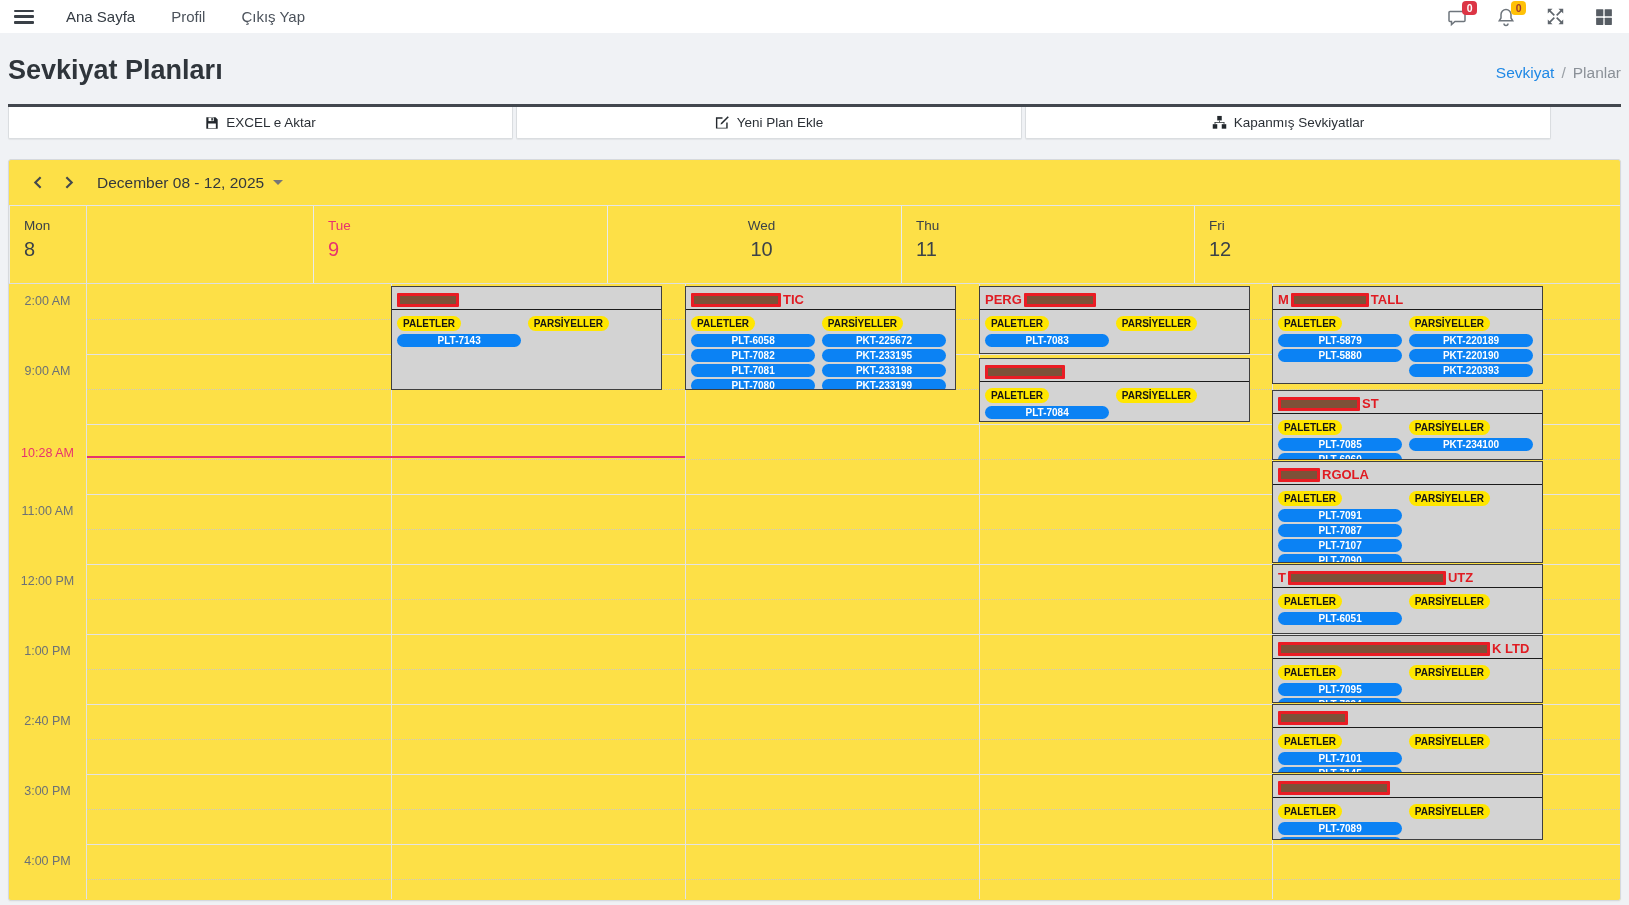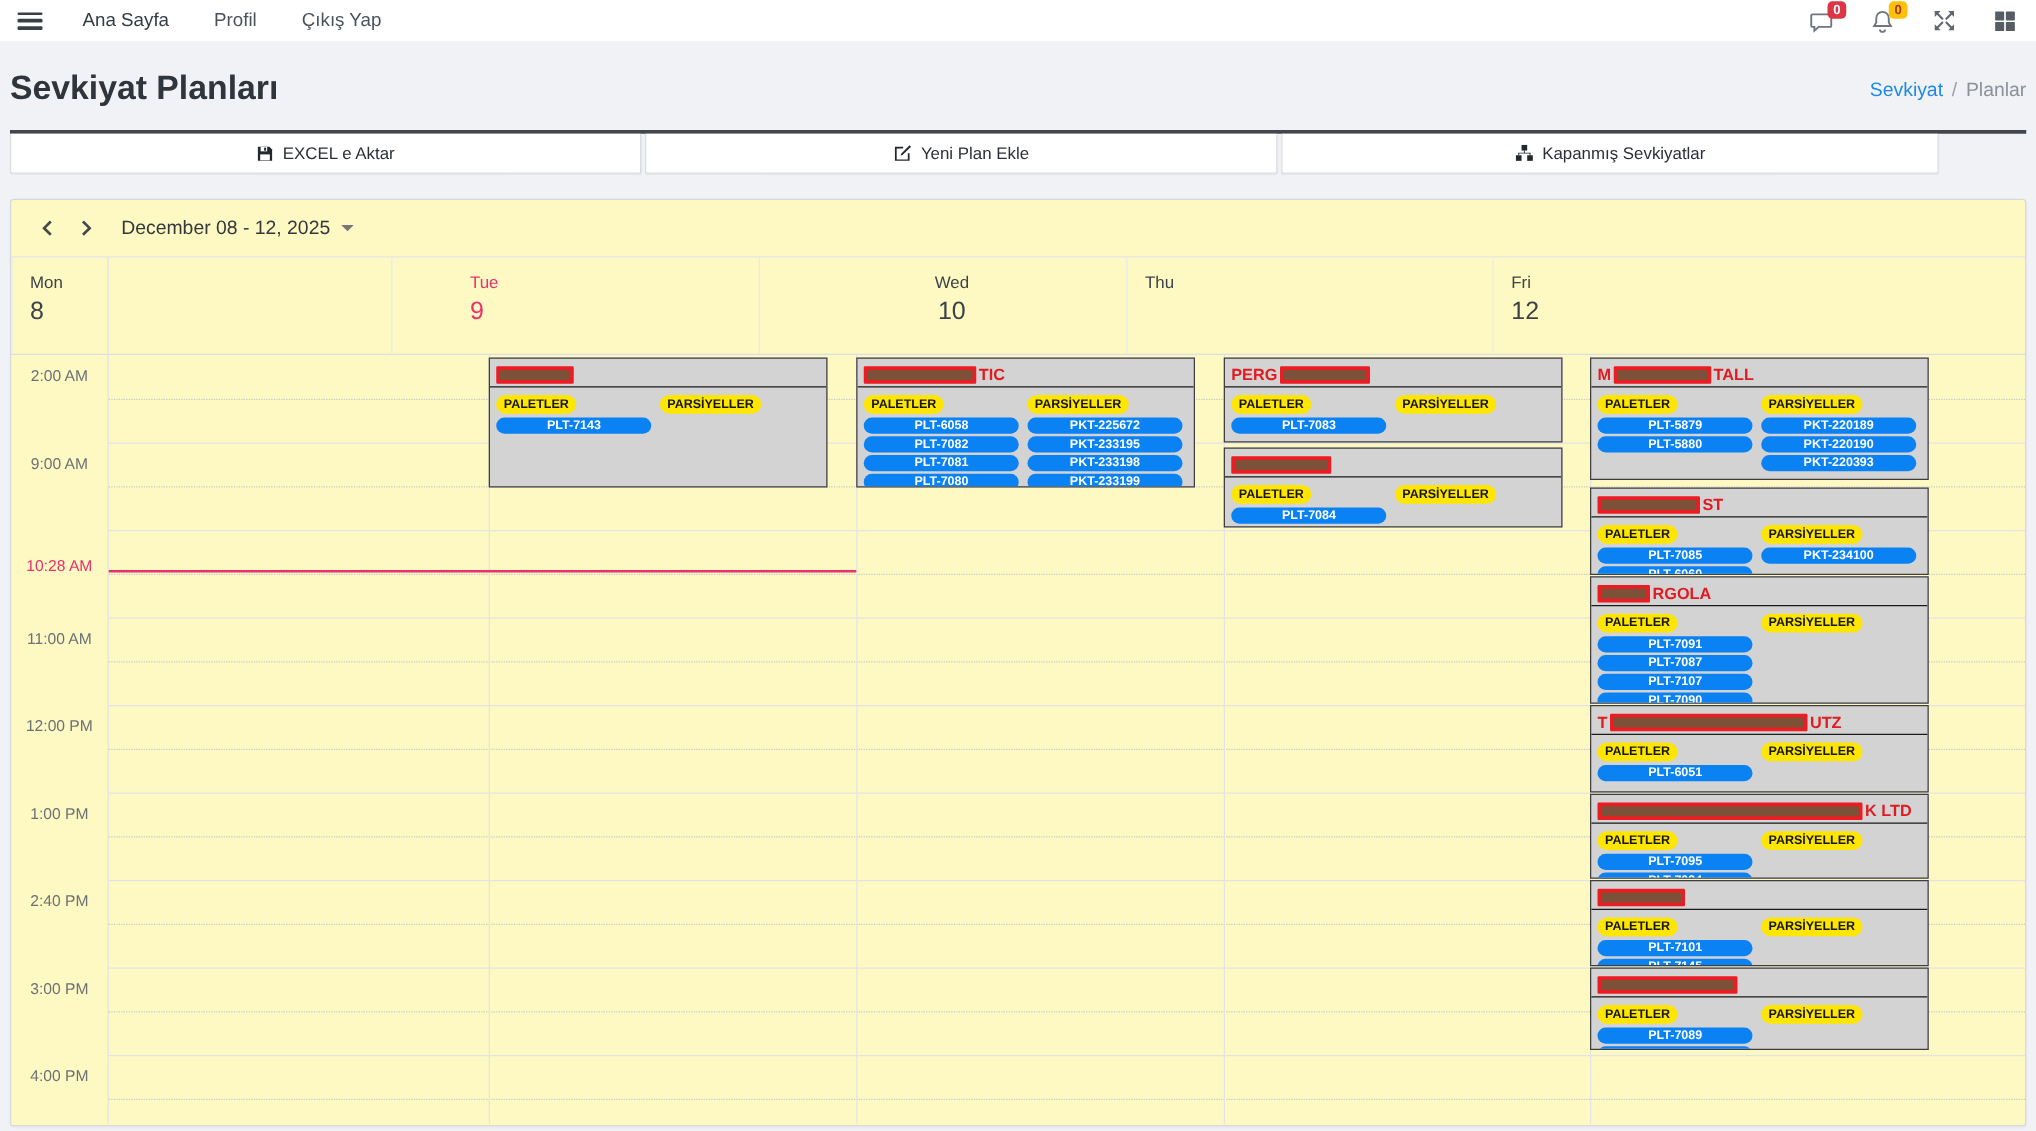--- a/index.html
+++ b/index.html
@@ -24,38 +24,38 @@
   .breadcrumb a{color:#1e88e5;text-decoration:none;cursor:pointer;}
   .breadcrumb .sep{margin:0 7px;color:#9aa0a6;}
   
   .action-row{margin:0 8px;border-top:3px solid #42474e;display:flex;gap:3px;}
   .action-btn{height:31px;background:#fff;border:1px solid #dadde0;border-top:none;border-radius:0 0 2px 2px;
     display:flex;align-items:center;justify-content:center;gap:7px;font-size:13.5px;color:#2b3036;cursor:pointer;
     box-shadow:0 1px 1px rgba(0,0,0,.06);}
   .action-btn svg{flex:0 0 auto;}
   .b1{flex:0 0 504px;} .b2{flex:0 0 503px;} .b3{flex:0 0 524px;}
   
-  .card{margin:20px 8px 0 8px;background:#fef9c3;border:1px solid #d6d9dd;border-radius:3px;height:740px;
+  .card{margin:20px 8px 0 8px;background:#fde047;border:1px solid #d6d9dd;border-radius:3px;height:740px;
     box-shadow:0 1px 2px rgba(0,0,0,.04);}
   .cal-toolbar{height:45px;display:flex;align-items:center;padding:0 14px;}
   .nav-arrow{width:30px;height:30px;display:flex;align-items:center;justify-content:center;cursor:pointer;border-radius:3px;}
   .date-range{font-size:15.5px;color:#33383d;margin-left:14px;cursor:pointer;display:flex;align-items:center;gap:9px;}
   .caret-down{width:0;height:0;border-left:5px solid transparent;border-right:5px solid transparent;border-top:5px solid #777;}
   .view-switch{margin-left:auto;display:flex;align-items:center;font-size:13.5px;letter-spacing:.4px;color:#33383d;}
   .view-btn{cursor:pointer;padding:6px 10px;font-weight:normal;}
   .view-btn.active{color:#e7326f;}
   .vdivider{width:1px;height:24px;background:#d9dcdf;margin:0 8px;}
   
   .day-header{position:relative;height:77px;border-top:1px solid #e4e6e8;border-bottom:1px solid #dcdfe2;}
   .gutter-head{position:absolute;left:0;top:0;width:77px;height:100%;border-right:1px solid #e2e2e2;}
   .day-cell{position:absolute;top:0;height:100%;box-sizing:border-box;border-left:1px solid #e8eaec;
     padding:12px 0 0 14px;cursor:pointer;}
   .day-cell .dname{display:block;font-size:13.5px;color:#3c4248;}
   .day-cell .dnum{display:block;font-size:20px;color:#3c4248;margin-top:5px;}
-  .day-cell.today .dname,.day-cell.today .dnum{color:#e7326f;margin-left:48px;}
+  .day-cell.today .dname,.day-cell.today .dnum{color:#e7326f;}
   
   .grid-wrap{position:relative;display:flex;height:615px;overflow:hidden;}
   .gutter{position:relative;flex:0 0 77px;border-right:1px solid #e2e2e2;}
   .time-label{position:absolute;left:0;width:100%;height:35px;line-height:35px;text-align:center;
     font-size:12.5px;color:#6c7176;}
   .cur-time-label{position:absolute;left:0;width:100%;text-align:center;font-size:12.5px;color:#e7326f;}
   .grid{position:relative;flex:1;}
   .hline{position:absolute;left:0;right:0;height:0;border-top:1px solid #e3e3e3;}
   .hline.half{border-top:1px dotted #c9c9c9;}
   .vline{position:absolute;top:0;bottom:0;width:0;border-left:1px solid #e3e3e3;}
@@ -185,20 +185,21 @@
         <div class="day-cell today" style="left: 304px; width: 294px;">
           <span class="dname">Tue</span>
           <span class="dnum">9</span>
         </div>
         <div class="day-cell" style="left: 598px; width: 294px; text-align: center;">
           <span class="dname">Wed</span>
           <span class="dnum">10</span>
         </div>
         <div class="day-cell" style="left: 892px; width: 293px;">
           <span class="dname">Thu</span>
+          <span class="dnum">11</span>
         </div>
         <div class="day-cell" style="left: 1185px; width: 349px;">
           <span class="dname">Fri</span>
           <span class="dnum">12</span>
         </div>
       </div>
   </div>
 
   <div class="grid-wrap">
     <div class="gutter" id="gutter">

